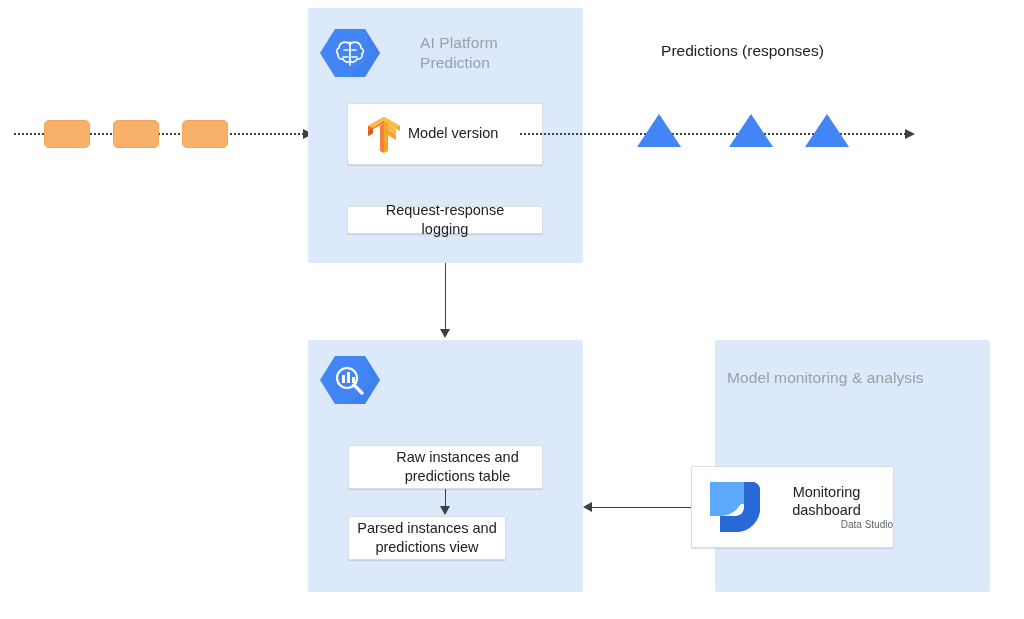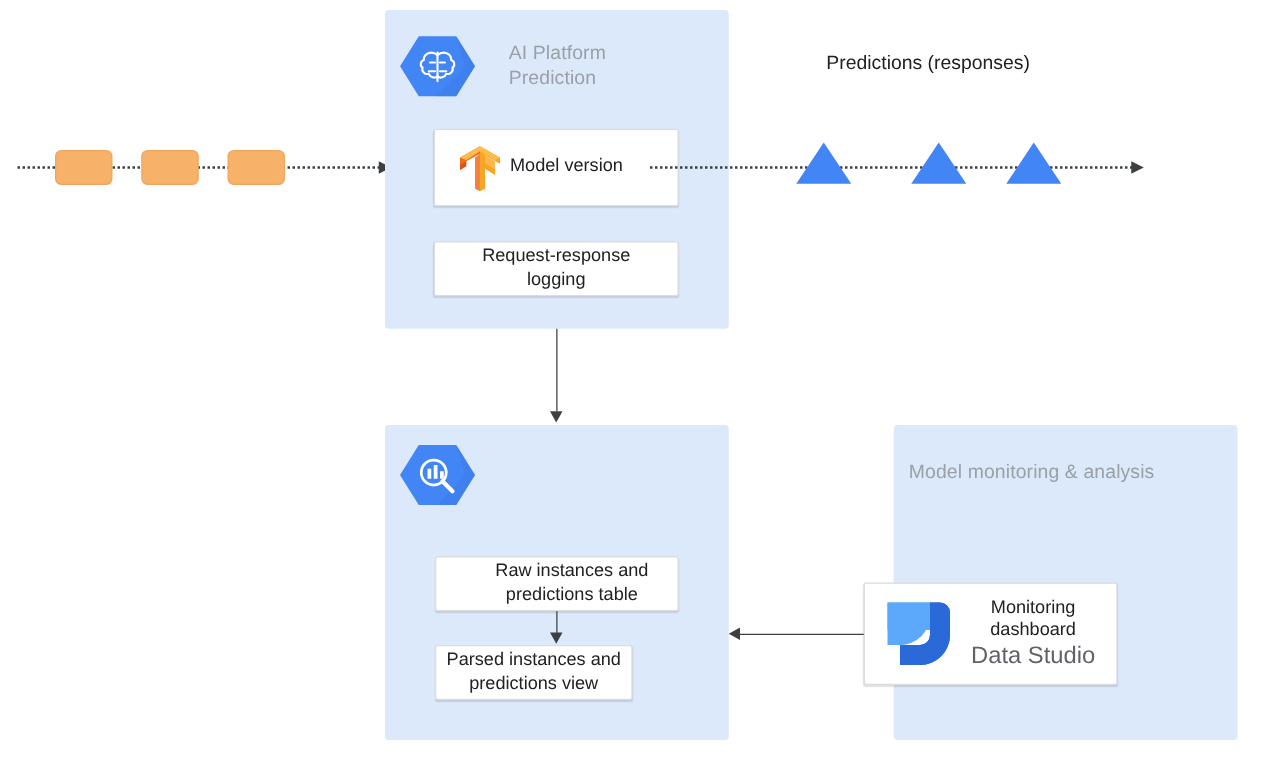--- a/index.html
+++ b/index.html
@@ -118,21 +118,21 @@
     border-left: 10px solid #3c4043;
   }
   
   .icon-wrap { position: absolute; }
   .ds-label-wrap {
     position: absolute;
     text-align: center;
     line-height: 1.25;
   }
   .ds-title { font-size: 14.5px; color: #202124; }
-  .ds-sub   { font-size: 19px; color: #5f6368; }
+  .ds-sub   { font-size: 10px; color: #5f6368; text-align: right; }
 </style>
 </head>
 <body>
 
 <div class="canvas">
 
 
   <div class="caption" style="left:600px; top:26px; width:285px;margin-top:16px;">Predictions (responses)</div>
 
   <div class="dotted" style="left:14px; top:133px; width:290px;"></div>
@@ -159,39 +159,39 @@
         <path d="M30 18 c-5 -4 -11 -1 -11 4 c-3 1 -3 5 -1 6 c-1 3 2 6 5 5 c1 3 5 4 7 2"></path>
         <path d="M30 18 c5 -4 11 -1 11 4 c3 1 3 5 1 6 c1 3 -2 6 -5 5 c-1 3 -5 4 -7 2"></path>
         <path d="M24 24 h4"></path>
         <path d="M36 24 h-4"></path>
         <path d="M23 31 h5"></path>
         <path d="M37 31 h-5"></path>
       </g>
     </svg>
   </div>
 
-  <div class="panel-title" style="left:407px; top:33px; width:170px;">AI Platform
+  <div class="panel-title" style="left:420px; top:33px; width:170px;">AI Platform
 Prediction</div>
 
   <div class="card" style="left:347px; top:103px; width:196px; height:62px; padding-left:14px;">
     <div class="icon-wrap" style="position:relative; width:44px; height:44px; flex:0 0 44px;">
       <svg width="44" height="44" viewBox="0 0 44 44">
 
         <polygon points="22,5 38,14 38,19 26,12 26,18 34,23 34,28 26,23 26,39 22,41" fill="#f6a623"></polygon>
         <polygon points="22,5 6,14 6,24 11,21 11,17 22,11" fill="#ef6c1f"></polygon>
         <polygon points="22,11 22,41 18,39 18,14" fill="#ef6c1f" opacity=".85"></polygon>
         <polygon points="26,12 26,18 34,23 34,17" fill="#ffb74d"></polygon>
         <polygon points="11,17 11,21 6,24 6,20" fill="#d9551a"></polygon>
         <polygon points="22,5 38,14 34,16 22,9 11,16 6,14" fill="#fbbc4b"></polygon>
       </svg>
     </div>
     <div class="card-label" style="margin-left:2px;">Model version</div>
   </div>
 
-  <div class="card card-center" style="left:347px; top:193px; width:196px; height:44px;">
+  <div class="card card-center" style="left:347px; top:206px; width:196px; height:28px;">
     <div class="card-label">Request-response
 logging</div>
   </div>
 
   <div class="dotted" style="left:520px; top:133px; width:386px;"></div>
   <div class="arrow-right-dot" style="left:905px; top:129px;"></div>
 
   <div class="tri" style="left:637px; top:114px;"></div>
   <div class="tri" style="left:729px; top:114px;"></div>
   <div class="tri" style="left:805px; top:114px;"></div>

